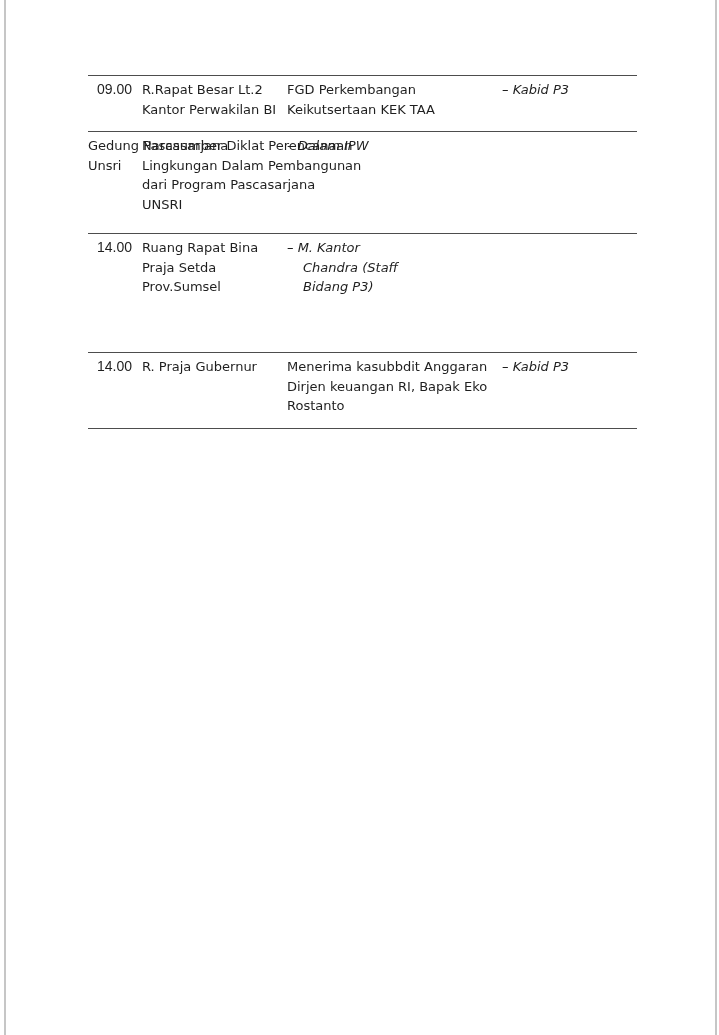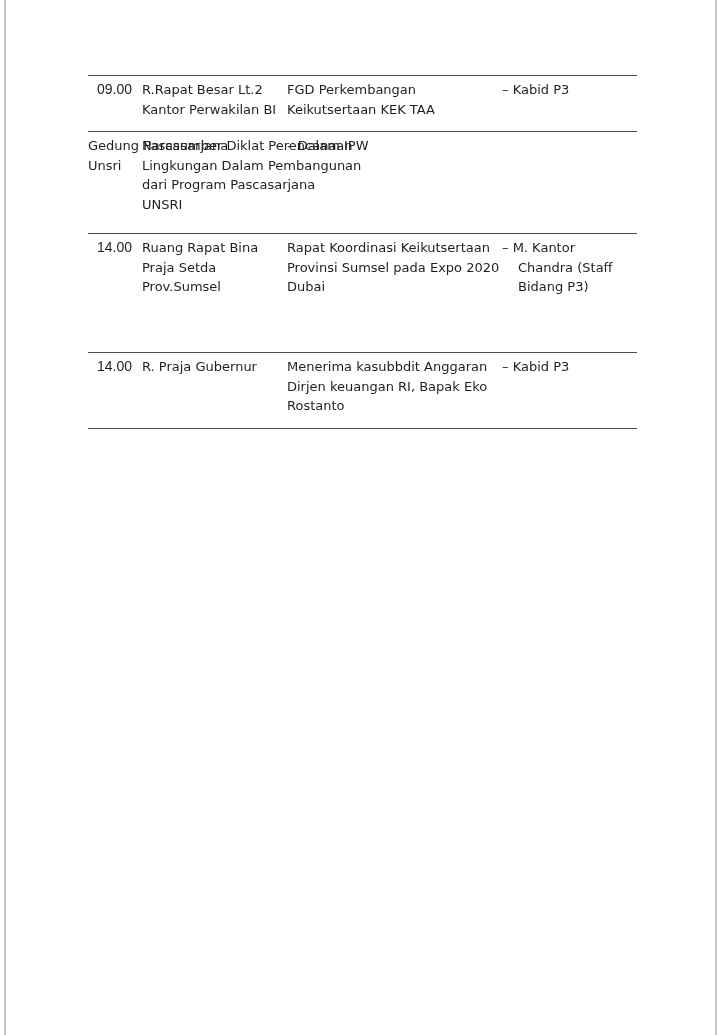--- a/index.html
+++ b/index.html
@@ -50,20 +50,21 @@
     font-size:14px;
     padding-left:9px;
     white-space:nowrap;
   }
   .person{
     padding-left:16px;
     text-indent:-16px;
     white-space:pre;
     font-size:13px;
     line-height:19.5px;
+    font-style:italic;
   }
 </style>
 </head>
 <body>
 
 <div class="page-edge left"></div>
 <div class="page-edge right"></div>
 
 <div class="schedule-table" id="schedule-table">
   <div class="row">
@@ -83,23 +84,20 @@
 dari Program Pascasarjana
 UNSRI</div>
     <div class="cell persons"><div class="person">– Dalam IPW</div></div>
   </div>
 
   <div class="row">
     <div class="cell time">14.00</div>
     <div class="cell location">Ruang Rapat Bina
 Praja Setda
 Prov.Sumsel</div>
-    <div class="cell activity">Rapat Koordinasi Keikutsertaan
-Provinsi Sumsel pada Expo 2020
-Dubai</div>
     <div class="cell persons"><div class="person">– M. Kantor
 Chandra (Staff
 Bidang P3)</div></div>
   </div>
 
   <div class="row">
     <div class="cell time">14.00</div>
     <div class="cell location">R. Praja Gubernur</div>
     <div class="cell activity">Menerima kasubbdit Anggaran
 Dirjen keuangan RI, Bapak Eko

